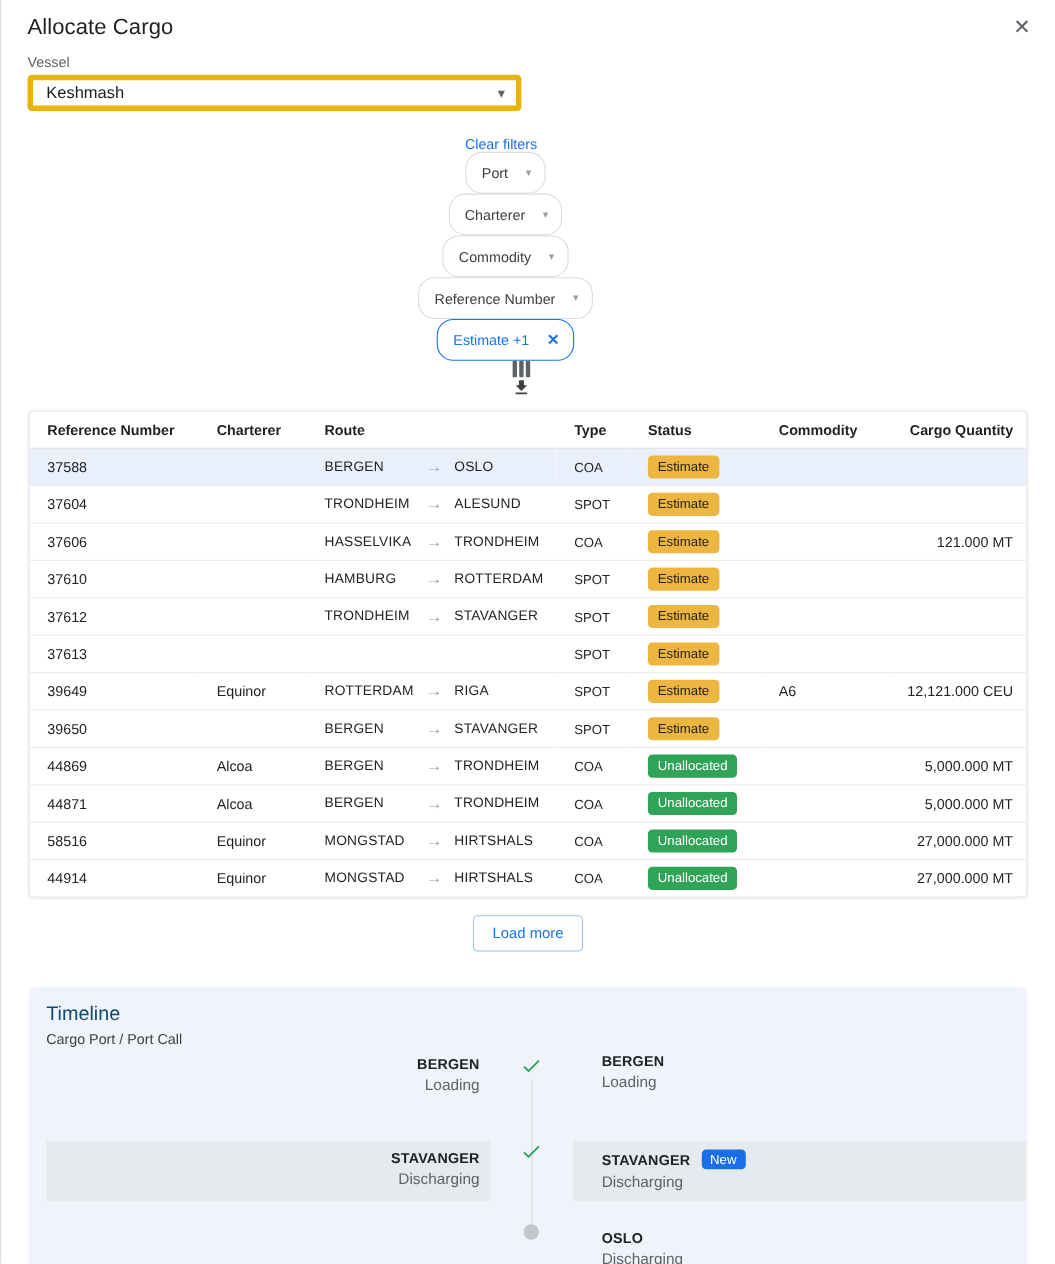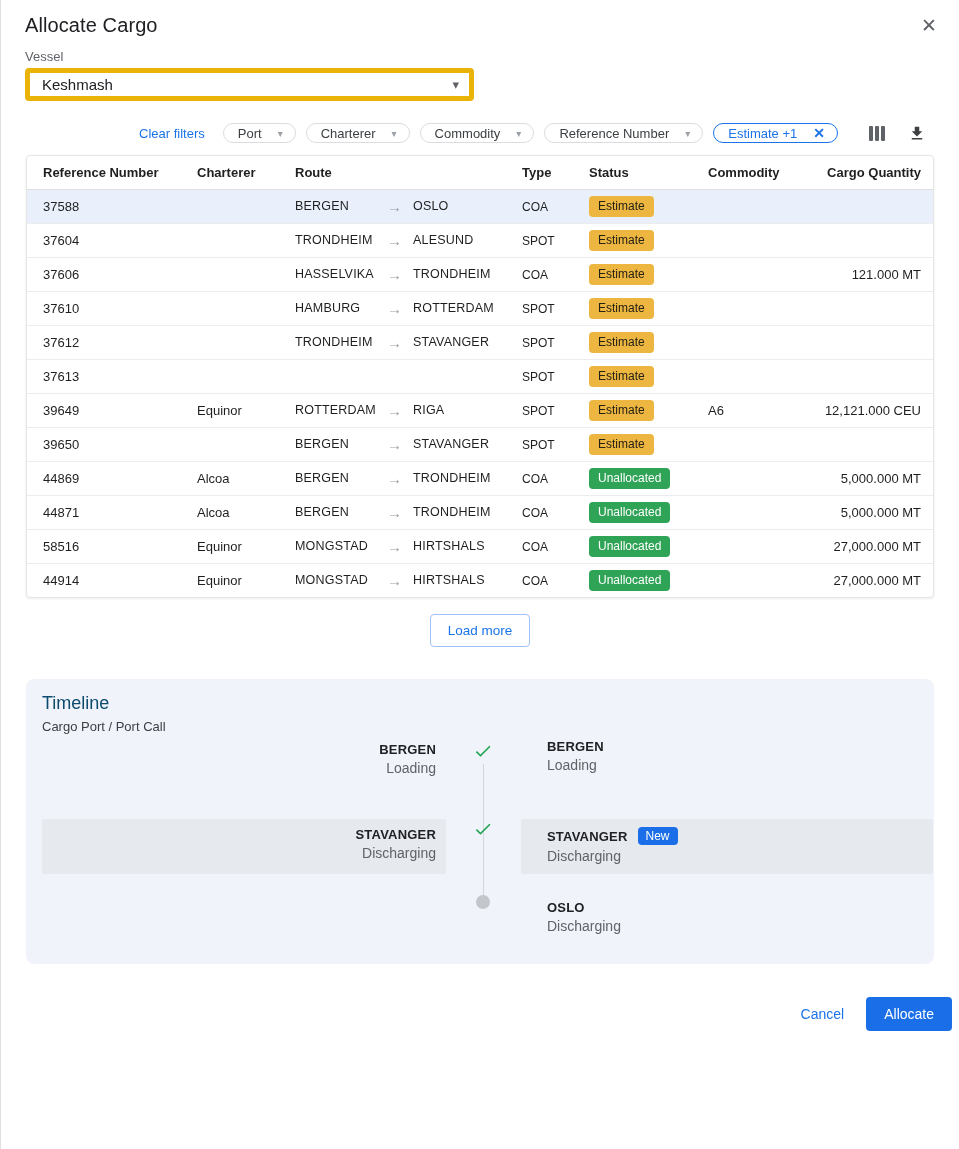--- a/index.html
+++ b/index.html
@@ -19,24 +19,24 @@
   
   .vessel-field { margin: 12px 24px 0; }
   .field-label { font-size: 13px; color:#5f6368; display:block; }
   .select-box {
     margin-top: 4px; width: 449px; height: 33px; border: 5px solid #eab308; border-radius: 4px;
     display:flex; align-items:center; justify-content:space-between; padding: 0 10px 0 12px;
     font-size: 15px; cursor:pointer; background:#fff;
   }
   .select-caret { color:#5f6368; font-size: 13px; }
   
-  .filter-row { display:flex; align-items:center; justify-content:flex-end; margin: 22px 31px 12px 0; }
+  .filter-row { display:flex; align-items:center; justify-content:flex-end; margin: 22px 31px 12px 0; flex-direction: column; }
   .clear-filters { color:#1A73E8; font-size: 13px; font-weight: 500; text-decoration: none; cursor:pointer; margin-right: 18px; }
   .chip {
-    display:inline-flex; align-items:center; gap: 16px; height: 20px; padding: 0 12px 0 14px;
+    display:inline-flex; align-items:center; gap: 16px; height: 38px; padding: 0 12px 0 14px;
     border: 1px solid #dadce0; border-radius: 15px; background:#fff; font-size: 13px; color:#3c4043;
     font-weight: 500; cursor:pointer; margin-right: 10px; white-space: nowrap;
   }
   .chip .chip-caret { color:#9aa0a6; font-size: 10px; }
   .chip.active { border-color:#1A73E8; color:#1A73E8; }
   .chip.active .chip-x { color:#1A73E8; font-size: 14px; font-weight: 700; }
   .icon-btn { display:inline-flex; align-items:center; justify-content:center; width: 22px; cursor:pointer; }
   .columns-icon { gap: 2px; margin-left: 18px; }
   .columns-icon .bar { width: 4px; height: 15px; background:#5f6368; border-radius: 1px; display:inline-block; }
   .download-icon { margin-left: 18px; }

